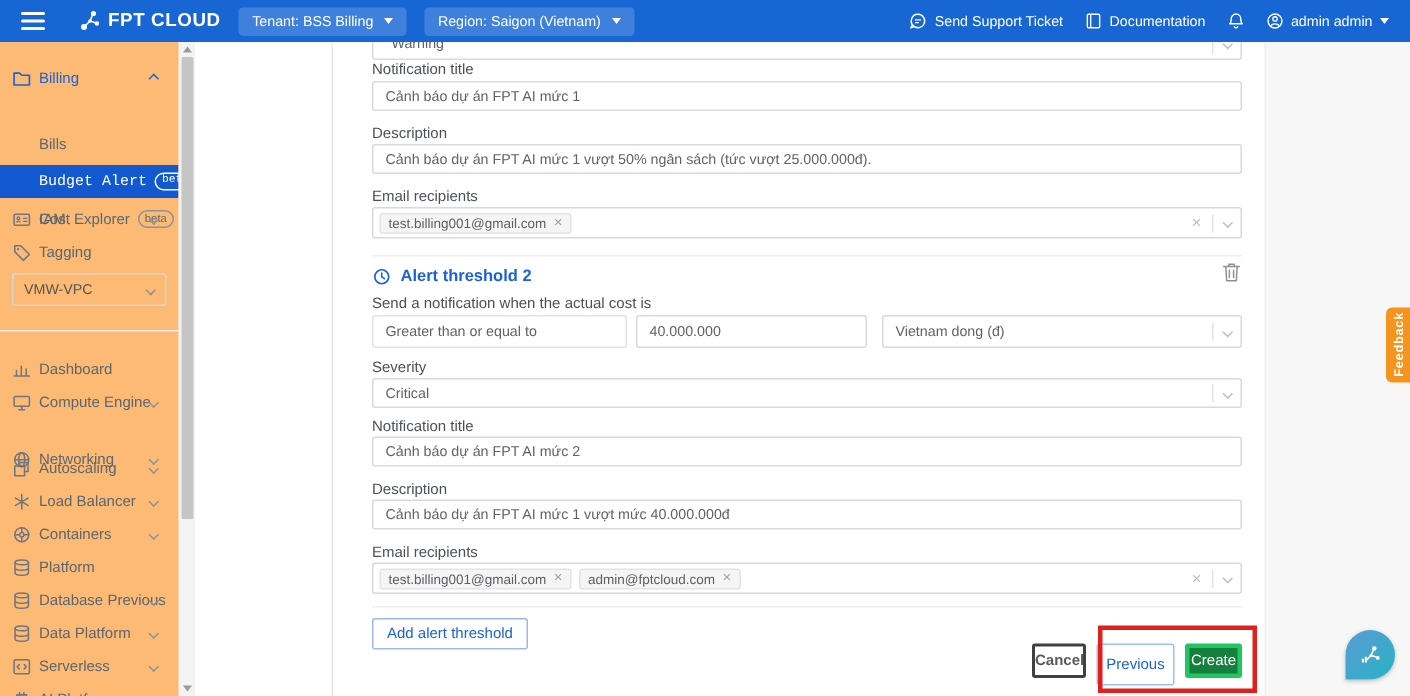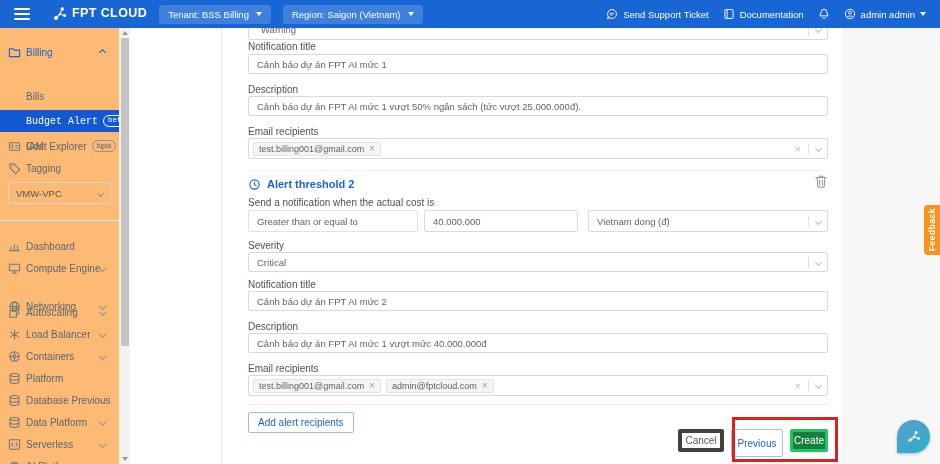--- a/index.html
+++ b/index.html
@@ -93,21 +93,21 @@
   .cond-row { position:absolute; top:182px; left:0; width:580px; height:22px;text-align:right; }
   .cond-op { position:absolute; left:0; width:170px; height:22px; }
   .cond-amt { position:absolute; left:176px; width:154px; height:22px; }
   .cond-cur { position:absolute; left:340px; width:240px; height:22px; }
   .cond-row .finput { position:absolute; width:100%; height:22px; }
   .btn { border-radius:2px; font-size:10px; cursor:pointer;
     font-family:"Liberation Sans","DejaVu Sans",sans-serif; }
   .add-btn { position:absolute; left:0; top:384px; height:21px; padding:0 9px;
     background:#fff; border:1px solid #9db9e8; color:#1b62d8; }
   .footer { position:absolute; right:0; top:401px; display:flex; gap:7px; }
-  .btn-cancel { width:46px; height:23px; background:#fff; border:4px solid #404040; color:#595959; }
+  .btn-cancel { width:36px; height:23px; background:#fff; border:2px solid #404040; color:#595959;font-weight:bold; }
   .btn-prev { width:52px; height:28px; background:#fff; border:1px solid #9fc0f5; color:#1b62d8; }
   .btn-create { width:38px; height:23px; background:#15803d; border:3px solid #22c55e; color:#fff; }
 
   
   .feedback-tab { position:absolute; right:0; top:205px; width:16px; height:50px;
     background:#f7941e; border-radius:4px 0 0 4px; display:flex; align-items:center;
     justify-content:center; cursor:pointer; z-index:30; }
   .feedback-tab span { writing-mode:vertical-rl; transform:rotate(180deg); color:#fff;
     font-size:8.5px; font-weight:bold; letter-spacing:.5px; }
   .chat-fab { position:absolute; left:897px; top:420px; width:33px; height:33px;
@@ -485,21 +485,21 @@
 
         <span class="sel-ctl">
             <span class="x">×</span>
             <span class="bar"></span>
             <span class="chev"></span>
           </span>
       </div>
 
       <div class="hdivider" style="top:376px"></div>
 
-      <button class="btn add-btn">Add alert recipients</button>
+      <button class="btn add-btn">Add alert threshold</button>
 
       <div class="footer">
         <button class="btn btn-cancel">Cancel</button>
         <button class="btn btn-prev">Previous</button>
         <button class="btn btn-create">Create</button>
       </div>
     </div>
   </main>
 
   <div class="feedback-tab">

